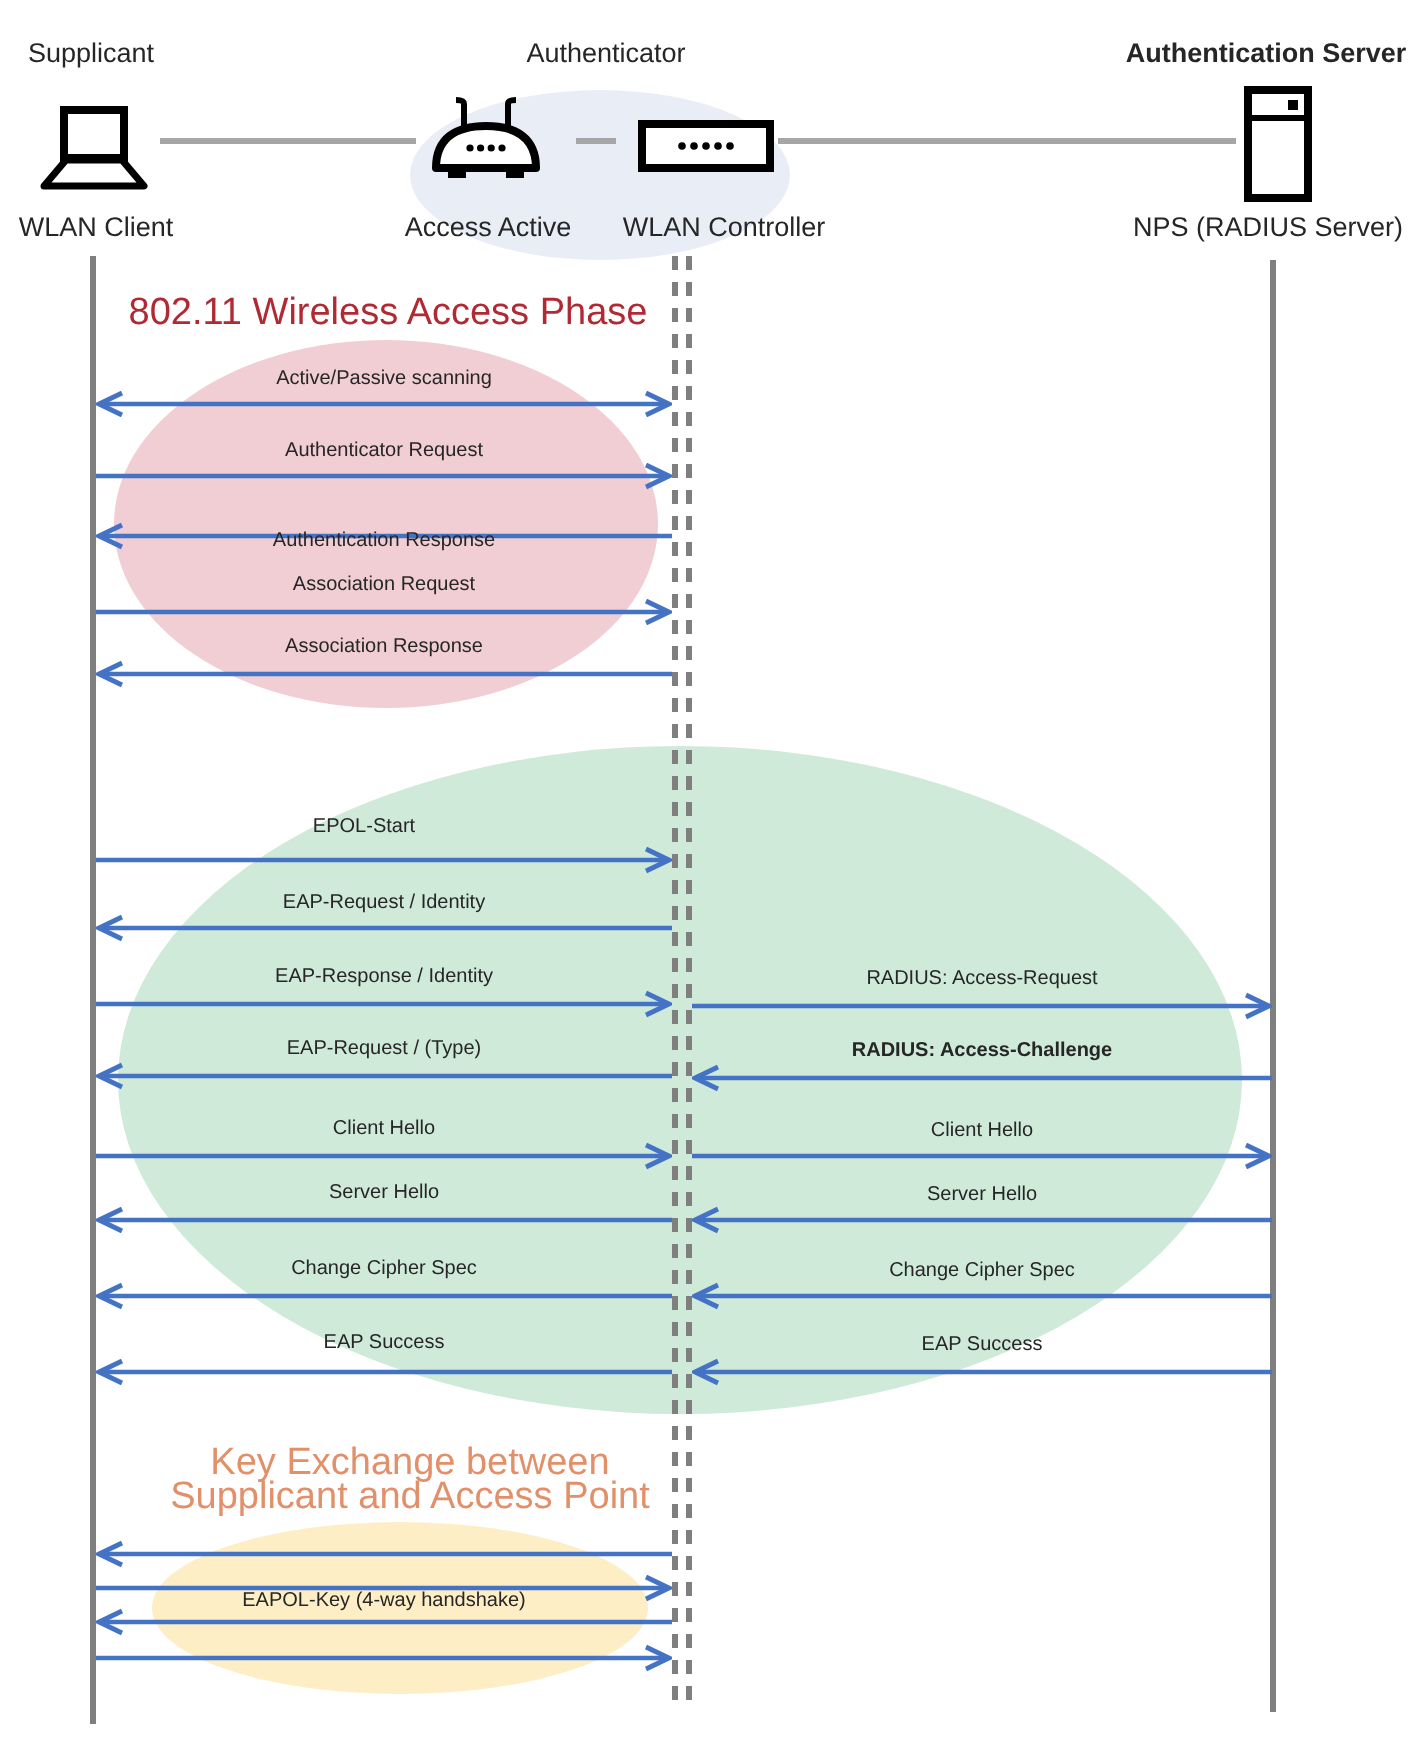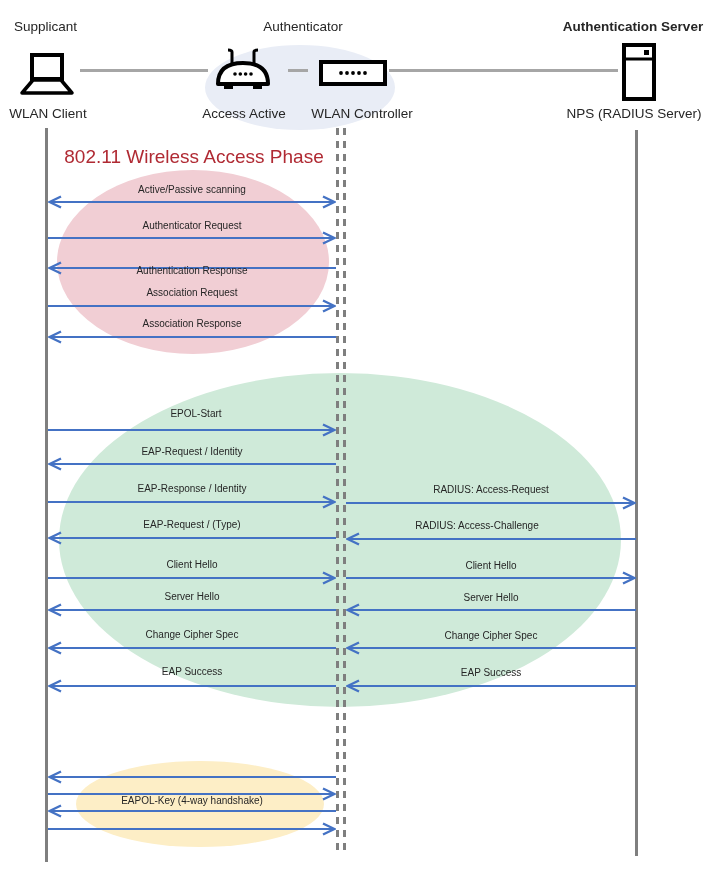--- a/index.html
+++ b/index.html
@@ -109,20 +109,24 @@
   <div class="node-label nl-ap">Access Active</div>
   <div class="node-label nl-wlc">WLAN Controller</div>
   <div class="node-label nl-nps">NPS (RADIUS Server)</div>
 
   <div class="lifeline ll-solid ll-client"></div>
   <div class="lifeline ll-dashed ll-dash1"></div>
   <div class="lifeline ll-dashed ll-dash2"></div>
   <div class="lifeline ll-solid ll-server"></div>
 
   <div class="phase-title pt1">802.11 Wireless Access Phase</div>
+  <div class="phase-title pt3">
+    <div>Key Exchange between</div>
+    <div>Supplicant and Access Point</div>
+  </div>
 
   <div id="messages">
       <div class="msg-label" style="left: 192px; top: 184px;">Active/Passive scanning</div>
       <svg width="288" height="14" class="msg-arrow" style="left: 48px; top: 195px;">
         <line x1="2" x2="286" y1="7" y2="7" stroke="#4472c4" stroke-width="2.2"></line>
         <polyline points="275,1.5 286.5,7 275,12.5" fill="none" stroke="#4472c4" stroke-width="2.4"></polyline>
         <polyline points="13,1.5 1.5,7 13,12.5" fill="none" stroke="#4472c4" stroke-width="2.4"></polyline>
       </svg>
       <div class="msg-label" style="left: 192px; top: 220px;">Authenticator Request</div>
       <svg width="288" height="14" class="msg-arrow" style="left: 48px; top: 231px;">
@@ -137,21 +141,21 @@
       <div class="msg-label" style="left: 192px; top: 287px;">Association Request</div>
       <svg width="288" height="14" class="msg-arrow" style="left: 48px; top: 299px;">
         <line x1="0" x2="286" y1="7" y2="7" stroke="#4472c4" stroke-width="2.2"></line>
         <polyline points="275,1.5 286.5,7 275,12.5" fill="none" stroke="#4472c4" stroke-width="2.4"></polyline>
       </svg>
       <div class="msg-label" style="left: 192px; top: 318px;">Association Response</div>
       <svg width="288" height="14" class="msg-arrow" style="left: 48px; top: 330px;">
         <line x1="2" x2="288" y1="7" y2="7" stroke="#4472c4" stroke-width="2.2"></line>
         <polyline points="13,1.5 1.5,7 13,12.5" fill="none" stroke="#4472c4" stroke-width="2.4"></polyline>
       </svg>
-      <div class="msg-label" style="left: 196px; top: 408px;">EPOL-Start</div>
+      <div class="msg-label" style="left: 182px; top: 408px;">EPOL-Start</div>
       <svg width="288" height="14" class="msg-arrow" style="left: 48px; top: 423px;">
         <line x1="0" x2="286" y1="7" y2="7" stroke="#4472c4" stroke-width="2.2"></line>
         <polyline points="275,1.5 286.5,7 275,12.5" fill="none" stroke="#4472c4" stroke-width="2.4"></polyline>
       </svg>
       <div class="msg-label" style="left: 192px; top: 446px;">EAP-Request / Identity</div>
       <svg width="288" height="14" class="msg-arrow" style="left: 48px; top: 457px;">
         <line x1="2" x2="288" y1="7" y2="7" stroke="#4472c4" stroke-width="2.2"></line>
         <polyline points="13,1.5 1.5,7 13,12.5" fill="none" stroke="#4472c4" stroke-width="2.4"></polyline>
       </svg>
       <div class="msg-label" style="left: 192px; top: 483px;">EAP-Response / Identity</div>
@@ -162,21 +166,21 @@
       <div class="msg-label" style="left: 491px; top: 484px;">RADIUS: Access-Request</div>
       <svg width="290" height="14" class="msg-arrow" style="left: 346px; top: 496px;">
         <line x1="0" x2="288" y1="7" y2="7" stroke="#4472c4" stroke-width="2.2"></line>
         <polyline points="277,1.5 288.5,7 277,12.5" fill="none" stroke="#4472c4" stroke-width="2.4"></polyline>
       </svg>
       <div class="msg-label" style="left: 192px; top: 519px;">EAP-Request / (Type)</div>
       <svg width="288" height="14" class="msg-arrow" style="left: 48px; top: 531px;">
         <line x1="2" x2="288" y1="7" y2="7" stroke="#4472c4" stroke-width="2.2"></line>
         <polyline points="13,1.5 1.5,7 13,12.5" fill="none" stroke="#4472c4" stroke-width="2.4"></polyline>
       </svg>
-      <div class="msg-label" style="left: 477px; top: 520px;">RADIUS: Access-Challenge</div>
+      <div class="msg-label" style="left: 491px; top: 520px; font-weight: bold;">RADIUS: Access-Challenge</div>
       <svg width="290" height="14" class="msg-arrow" style="left: 346px; top: 532px;">
         <line x1="2" x2="290" y1="7" y2="7" stroke="#4472c4" stroke-width="2.2"></line>
         <polyline points="13,1.5 1.5,7 13,12.5" fill="none" stroke="#4472c4" stroke-width="2.4"></polyline>
       </svg>
       <div class="msg-label" style="left: 192px; top: 559px;">Client Hello</div>
       <svg width="288" height="14" class="msg-arrow" style="left: 48px; top: 571px;">
         <line x1="0" x2="286" y1="7" y2="7" stroke="#4472c4" stroke-width="2.2"></line>
         <polyline points="275,1.5 286.5,7 275,12.5" fill="none" stroke="#4472c4" stroke-width="2.4"></polyline>
       </svg>
       <div class="msg-label" style="left: 491px; top: 560px;">Client Hello</div>

